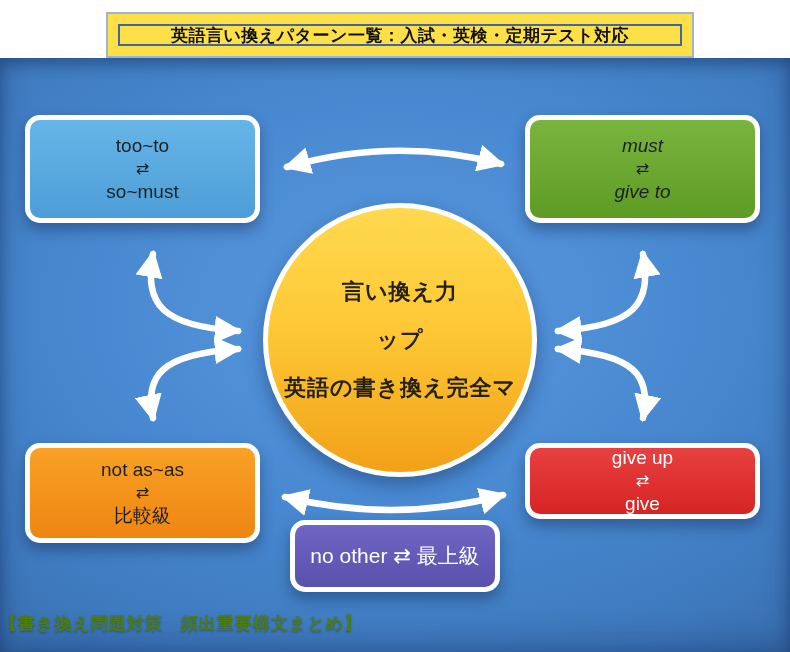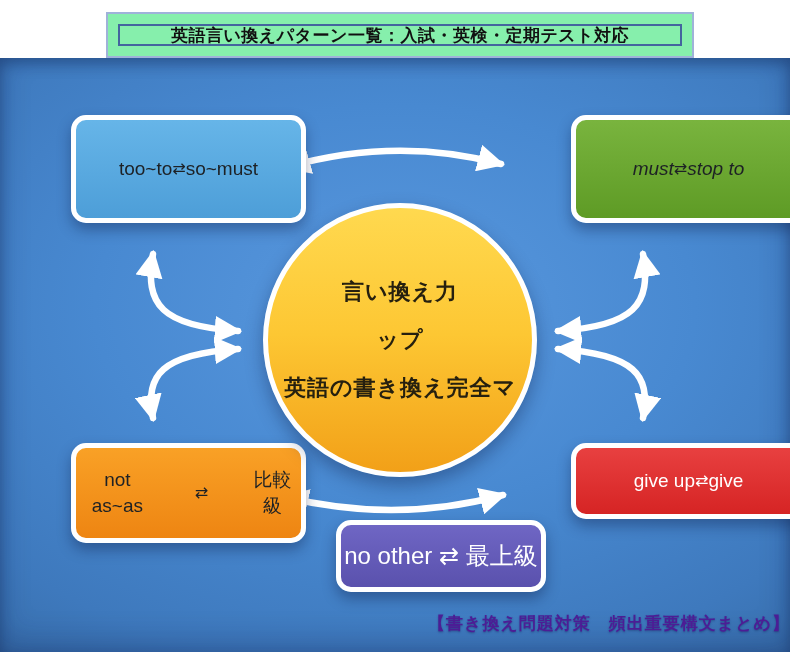--- a/index.html
+++ b/index.html
@@ -3,21 +3,21 @@
 <meta charset="utf-8">
 <style>
   html,body{margin:0;padding:0;}
   body{
     width:790px;height:652px;position:relative;background:#ffffff;overflow:hidden;
     font-family:"Liberation Sans","DejaVu Sans",sans-serif;
   }
   
   .title-outer{
     position:absolute;left:106px;top:12px;width:588px;height:46px;
-    box-sizing:border-box;border:2px solid #9fb2d9;background:#86efac;padding:10px;
+    box-sizing:border-box;border:2px solid #9fb2d9;background:#fde047;padding:10px;
   }
   .title-inner{
     box-sizing:border-box;width:100%;height:100%;border:2px solid #44659e;
     display:flex;align-items:center;justify-content:center;
     font-size:17px;font-weight:bold;color:#111111;letter-spacing:.5px;white-space:nowrap;
   }
   
   .stage{
     position:absolute;left:0;top:58px;width:790px;height:594px;
     background:radial-gradient(ellipse 95% 85% at 50% 42%,
@@ -26,49 +26,48 @@
   }
   
   svg.arrows{position:absolute;left:0;top:0;width:790px;height:652px;pointer-events:none;}
   svg.arrows path.a{
     fill:none;stroke:#ffffff;stroke-width:6.5;stroke-linecap:round;
   }
   
   .node{
     position:absolute;box-sizing:border-box;border:5px solid #ffffff;border-radius:15px;
     box-shadow:0 7px 14px rgba(8,20,60,.35);
-    display:flex;flex-direction:row;align-items:center;justify-content:center;
+    display:flex;flex-direction:column;align-items:center;justify-content:center;
     text-align:center;
-    margin-left:46px;
   }
   .node .txt{font-size:19px;line-height:26px;color:#1d2125;}
   .node .sym{font-size:16px;line-height:20px;color:#1d2125;font-family:"DejaVu Sans",sans-serif;}
   .node.light .txt,.node.light .sym{color:#ffffff;}
   .node-tl{left:25px;top:115px;width:235px;height:108px;background:linear-gradient(180deg,#66b5e8,#4d9ed8);}
   .node-tr{left:525px;top:115px;width:235px;height:108px;background:linear-gradient(180deg,#79b43e,#5e9b25);font-style:italic;}
-  .node-bl{left:25px;top:443px;width:235px;height:100px;background:linear-gradient(180deg,#f9a126,#ee8512);gap:36px;}
+  .node-bl{left:25px;top:443px;width:235px;height:100px;background:linear-gradient(180deg,#f9a126,#ee8512);}
   .node-br{left:525px;top:443px;width:235px;height:76px;background:linear-gradient(180deg,#e84040,#d62424);}
   .node-pc{left:290px;top:520px;width:210px;height:72px;background:linear-gradient(180deg,#6f66c4,#5a51ad);}
-  .node-pc .txt{font-size:24px;color:#ffffff;white-space:nowrap;text-align:center;}
+  .node-pc .txt{font-size:21px;color:#ffffff;white-space:nowrap;text-align:center;}
   
   .center-circle{
     position:absolute;left:263px;top:203px;width:274px;height:274px;border-radius:50%;
     box-sizing:border-box;border:5px solid #ffffff;
     background:linear-gradient(180deg,#ffd94f 0%,#fdc733 48%,#f2a018 100%);
     box-shadow:0 8px 18px rgba(8,20,60,.35);
     display:flex;flex-direction:column;align-items:center;justify-content:center;
     text-align:center;
   }
   .center-circle .cline{
     font-size:22px;line-height:48px;font-weight:bold;color:#26200f;letter-spacing:1px;white-space:nowrap;text-align:center;
   }
   
   .caption{
-    position:absolute;left:0;top:612px;width:790px;text-align:right;
-    font-size:17px;font-weight:bold;color:#4c1d95;letter-spacing:1px;
+    position:absolute;left:0;top:612px;width:790px;text-align:left;
+    font-size:17px;font-weight:bold;color:#4d7c0f;letter-spacing:1px;
     text-shadow:0 1px 2px rgba(20,40,90,.45);
   }
 </style>
 </head>
 <body>
 
 <div class="title-outer">
   <div class="title-inner">英語言い換えパターン一覧：入試・英検・定期テスト対応</div>
 </div>
 
@@ -90,21 +89,21 @@
 
 <div class="node node-tl">
   <div class="txt">too~to</div>
   <div class="sym">⇄</div>
   <div class="txt">so~must</div>
 </div>
 
 <div class="node node-tr">
   <div class="txt">must</div>
   <div class="sym">⇄</div>
-  <div class="txt">stop to</div>
+  <div class="txt">give to</div>
 </div>
 
 <div class="node node-bl">
   <div class="txt">not as~as</div>
   <div class="sym">⇄</div>
   <div class="txt">比較級</div>
 </div>
 
 <div class="node node-br light">
   <div class="txt">give up</div>

